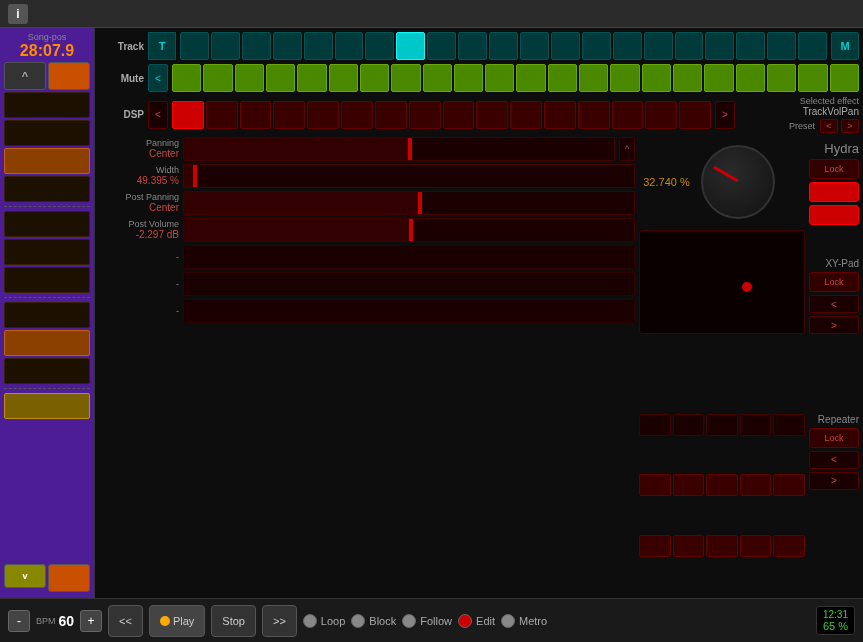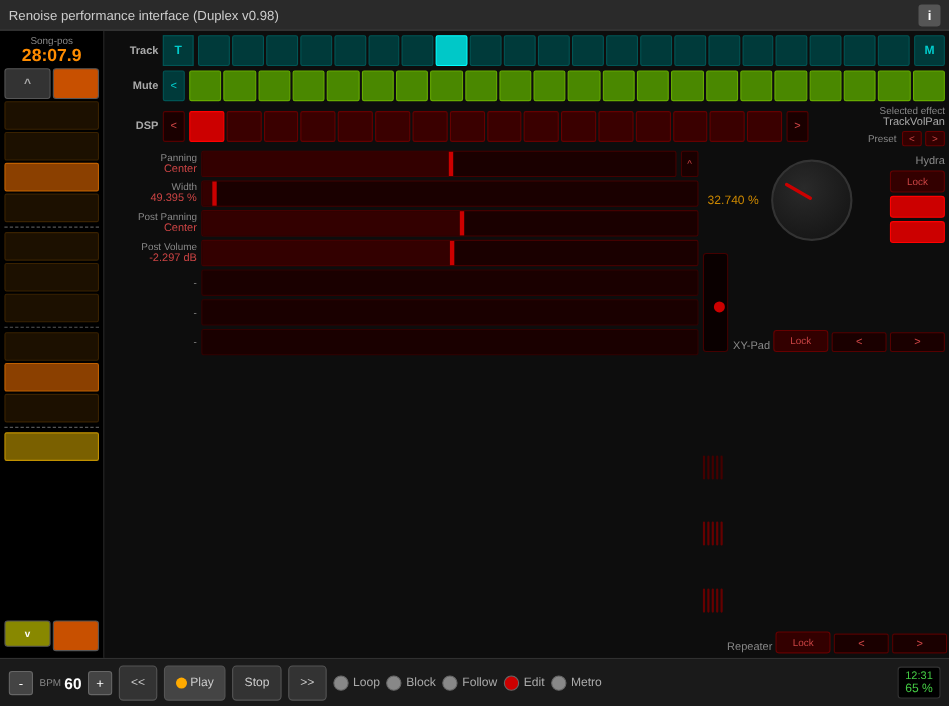--- a/index.html
+++ b/index.html
@@ -37,21 +37,21 @@
     
     #main {
       display: flex;
       width: 100%;
       height: calc(642px - 28px - 44px);
     }
 
     
     #sidebar {
       width: 95px;
-      background: #000000;
+      background: #4c1d95;
       border-right: 1px solid #333;
       display: flex;
       flex-direction: column;
       padding: 4px;
     }
     #song-pos {
       text-align: center;
       color: #ccc;
       font-size: 10px;
       margin-bottom: 2px;
@@ -303,21 +303,21 @@
       border-radius: 2px;
     }
 
     
     #hydra-section {
       display: flex;
       flex-direction: column;
       align-items: flex-end;
       gap: 3px;
     }
-    .hydra-label { color: #888; font-size: 10px; }
+    .hydra-label { color: #888; font-size: 13px; }
     .hydra-lock {
       width: 50px; height: 20px;
       background: #330000; border: 1px solid #660000;
       border-radius: 3px; display: flex; align-items: center; justify-content: center;
       color: #cc4444; font-size: 9px; cursor: pointer;
     }
     .hydra-red {
       width: 50px; height: 20px;
       background: #cc0000; border: 1px solid #ff0000;
       border-radius: 3px;
@@ -339,23 +339,24 @@
     }
     .xy-dot {
       position: absolute;
       width: 10px; height: 10px;
       background: #cc0000;
       border-radius: 50%;
       transform: translate(-50%, -50%);
     }
     .xy-side-btns {
       display: flex;
-      flex-direction: row;
+      flex-direction: column;
       gap: 3px;
       align-items: flex-end;
+      margin-top: 28px;
     }
     .xy-label { color: #888; font-size: 10px; }
     .xy-lock {
       width: 50px; height: 20px;
       background: #330000; border: 1px solid #660000;
       border-radius: 3px; display: flex; align-items: center; justify-content: center;
       color: #cc4444; font-size: 9px; cursor: pointer;
     }
     .xy-arrow {
       width: 50px; height: 18px;
@@ -378,21 +379,21 @@
     }
     .rep-cell {
       background: #3a0000;
       border: 1px solid #660000;
       border-radius: 2px;
       height: 22px;
     }
     .rep-cell.dark { background: #1a0000; border-color: #440000; }
     .rep-side {
       display: flex;
-      flex-direction: row;
+      flex-direction: column;
       gap: 3px;
       align-items: flex-end;
     }
     .rep-label { color: #888; font-size: 10px; }
     .rep-lock {
       width: 50px; height: 20px;
       background: #330000; border: 1px solid #660000;
       border-radius: 3px; display: flex; align-items: center; justify-content: center;
       color: #cc4444; font-size: 9px; cursor: pointer;
     }
@@ -457,21 +458,20 @@
       border-radius: 3px;
       text-align: center;
     }
     .time-display .t { color: #44cc44; font-size: 10px; }
     .time-display .p { color: #44cc44; font-size: 11px; }
   </style>
 </head>
 <body>
 
 <div id="title-bar">
-  <span>Renoise performance interface (Duplex v0.98)</span>
   <div id="info-btn">i</div>
 </div>
 
 <div id="main">
 
   <div id="sidebar">
     <div id="song-pos">
       <div style="font-size:9px;color:#888;">Song-pos</div>
       <div class="time">28:07.9</div>
     </div>

